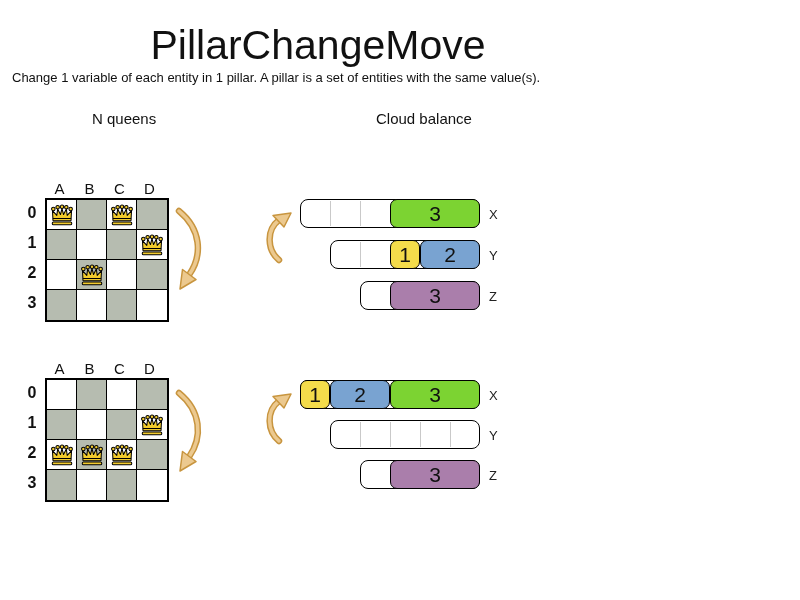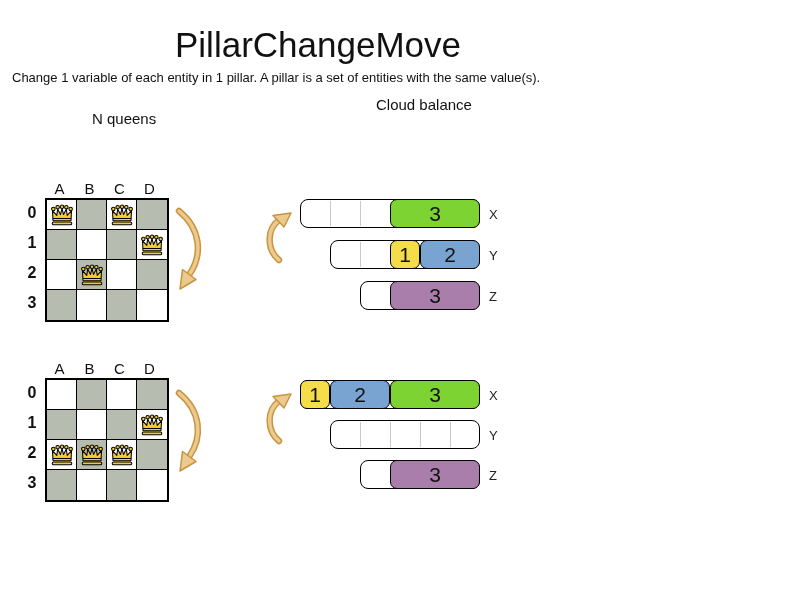--- a/index.html
+++ b/index.html
@@ -3,21 +3,21 @@
 <meta charset="utf-8">
 <style>
   :root{
     --green:#7CD332; --yellow:#F4DC4B; --blue:#79A3D1; --purple:#AA7EAB;
     --board-dark:#B6BCB0; --arrow-fill:#ECC98F; --arrow-line:#C8953F; --gold:#F2CB2E;
   }
   html,body{margin:0;padding:0;background:#fff;}
   #canvas{position:relative;width:800px;height:600px;background:#fff;overflow:hidden;
           font-family:"Liberation Sans",sans-serif;color:#111;}
   .abs{position:absolute;}
-  #title{top:26px;left:0;width:636px;text-align:center;font-size:35px;line-height:38px;}
+  #title{top:26px;left:0;width:636px;text-align:center;font-size:41px;line-height:38px;}
   #subtitle{top:70px;left:12px;width:800px;font-size:13px;line-height:16px;}
   .section-label{font-size:15px;margin-left:26px;}
   
   .board{width:120px;height:120px;border:2px solid #000;display:grid;
          grid-template-columns:repeat(4,30px);grid-template-rows:repeat(4,30px);background:#fff;}
   .cell{box-sizing:border-box;border-right:1px solid #000;border-bottom:1px solid #000;
         display:flex;align-items:center;justify-content:center;}
   .cell:nth-child(4n){border-right:none;}
   .cell:nth-child(n+13){border-bottom:none;}
   .cell.dark{background:var(--board-dark);}
@@ -40,21 +40,21 @@
 </style>
 </head>
 <body>
 
 <div id="canvas">
 
   <div id="title" class="abs">PillarChangeMove</div>
   <div id="subtitle" class="abs">Change 1 variable of each entity in 1 pillar. A pillar is a set of entities with the same value(s).</div>
 
   <div class="abs section-label" style="left:66px;top:110px">N queens</div>
-  <div class="abs section-label" style="left:350px;top:96px">Cloud balance</div>
+  <div class="abs section-label" style="left:350px;top:110px">Cloud balance</div>
 
   <div class="abs col-headers" style="left:45px;top:180px">
       <span>A</span>
       <span>B</span>
       <span>C</span>
       <span>D</span>
     </div>
   <div class="abs" style="left:22px;top:198px">
       <div class="row-label abs" style="left: 0px; top: 6px;">0</div>
       <div class="row-label abs" style="left: 0px; top: 36px;">1</div>

